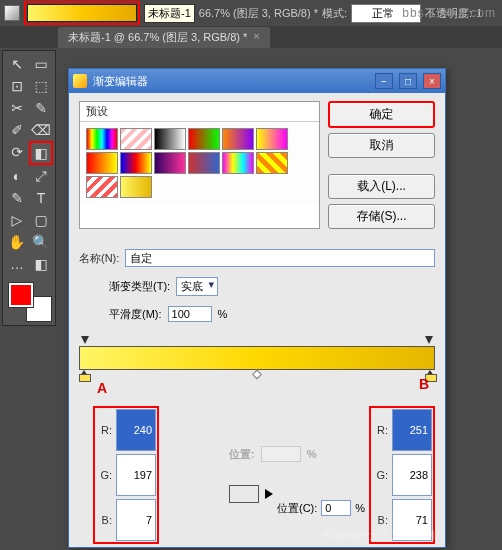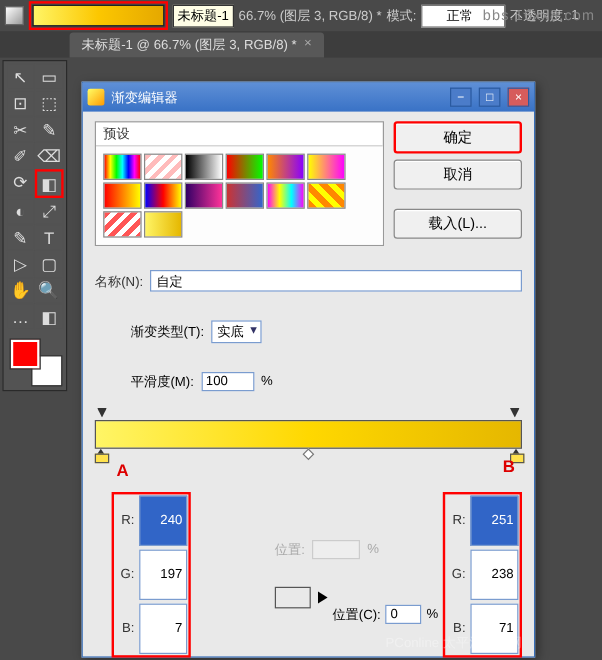--- a/index.html
+++ b/index.html
@@ -40,21 +40,21 @@
 .preset-grid-wrap .sw { width: 32px; height: 22px; border: 1px solid #888; cursor: pointer; }
 .right-buttons { display: flex; flex-direction: column; gap: 5px; width: 120px; align-items: stretch; }
 .btn { background: #f0f0f0; border: 1px solid #888; border-radius: 3px; padding: 3px 0; text-align: center; cursor: pointer; color: #000; font-size: 12px; box-shadow: inset 0 1px #fff; }
 .btn-ok { border: 2px solid red; }
 
 .name-row { display: flex; align-items: center; gap: 6px; margin-top: 20px; }
 .name-row label { color: #333; font-size: 11px; }
 .name-input { flex: 1; border: 1px solid #7a9ccf; padding: 2px 4px; background: #fff; color: #000; }
 .btn-new { width: 80px; }
 
-.gtype-row, .smooth-row { display: flex; align-items: center; gap: 6px; margin-top: 24px; padding-left: 30px; }
+.gtype-row, .smooth-row { display: flex; align-items: center; gap: 6px; margin-top: 10px; padding-left: 30px; }
 .select-box { border: 1px solid #7a9ccf; background: #fff; padding: 1px 14px 1px 4px; position: relative; color: #000; }
 .select-box::after { content: "▾"; position: absolute; right: 3px; top: 0; color: #336; }
 .pct-input { width: 44px; border: 1px solid #7a9ccf; padding: 1px 3px; background: #fff; }
 
 .gradient-editor-bar { margin-top: 14px; position: relative; height: 56px; }
 .opacity-stops { height: 10px; display: flex; justify-content: space-between; padding: 0 2px; }
 .stop-top { width: 8px; height: 8px; background: #333; clip-path: polygon(50% 100%, 0 0, 100% 0); }
 .main-bar { height: 24px; background: linear-gradient(90deg,#fff566 0%,#ffd800 50%,#e5b700 100%); border: 1px solid #555; }
 .color-stops { height: 14px; display: flex; justify-content: space-between; padding: 0 0px; position: relative; }
 .stop-bot { width: 10px; height: 12px; position: relative; }
@@ -64,21 +64,21 @@
 .marker { position: absolute; color: #d00; font-weight: bold; font-size: 14px; }
 .marker-a { left: 18px; top: 44px; }
 .marker-b { right: 6px; top: 40px; }
 
 .rgb-section { display: flex; gap: 130px; margin-top: 14px; padding-left: 14px; }
 .rgb-col { display: flex; flex-direction: column; gap: 3px; }
 .rgb-row { display: flex; align-items: center; gap: 4px; }
 .rgb-row label { color: #333; width: 16px; text-align: right; }
 .rgb-input { width: 40px; border: 1px solid #7a9ccf; padding: 14px 3px; background: #fff; text-align: right; }
 .rgb-input.hl { background: #3165c7; color: #fff; }
-.disabled-text { color: #aaa; }
+.disabled-text { color: #aaa; font-weight: bold; }
 .color-chip { width: 30px; height: 18px; border: 1px solid #555; }
 .play-tri { width: 0; height: 0; border-left: 8px solid #000; border-top: 5px solid transparent; border-bottom: 5px solid transparent; margin-left: 2px; }
 .loc-row { display: flex; align-items: center; gap: 4px; margin-top: 28px; }
 
 .watermark { position: absolute; right: 6px; top: 6px; color: #888; font-size: 12px; letter-spacing: 1px; pointer-events: none; }
 .watermark2 { position: absolute; right: 10px; bottom: 4px; color: rgba(255,255,255,.35); font-size: 11px; pointer-events: none; }
 </style>
 </head>
 <body>
 
@@ -160,20 +160,21 @@
             <div class="sw" style="background: repeating-linear-gradient(45deg, rgb(255, 136, 0) 0px, rgb(255, 136, 0) 5px, rgb(255, 255, 0) 5px, rgb(255, 255, 0) 10px);"></div>
             <div class="sw" style="background: repeating-linear-gradient(135deg, rgb(255, 85, 85) 0px, rgb(255, 85, 85) 4px, rgb(255, 255, 255) 4px, rgb(255, 255, 255) 8px);"></div>
             <div class="sw" style="background: linear-gradient(90deg, rgb(255, 245, 102), rgb(229, 183, 0));"></div>
           </div>
       </div>
       <div class="right-buttons">
         <div class="btn btn-ok">确定</div>
         <div class="btn">取消</div>
         <div style="height:6px"></div>
         <div class="btn">载入(L)...</div>
+        <div class="btn">存储(S)...</div>
       </div>
     </div>
 
     <div class="name-row">
       <label>名称(N):</label>
       <input class="name-input" value="自定" style="">
     </div>
 
     <div class="gtype-row">
       <label>渐变类型(T):</label>

